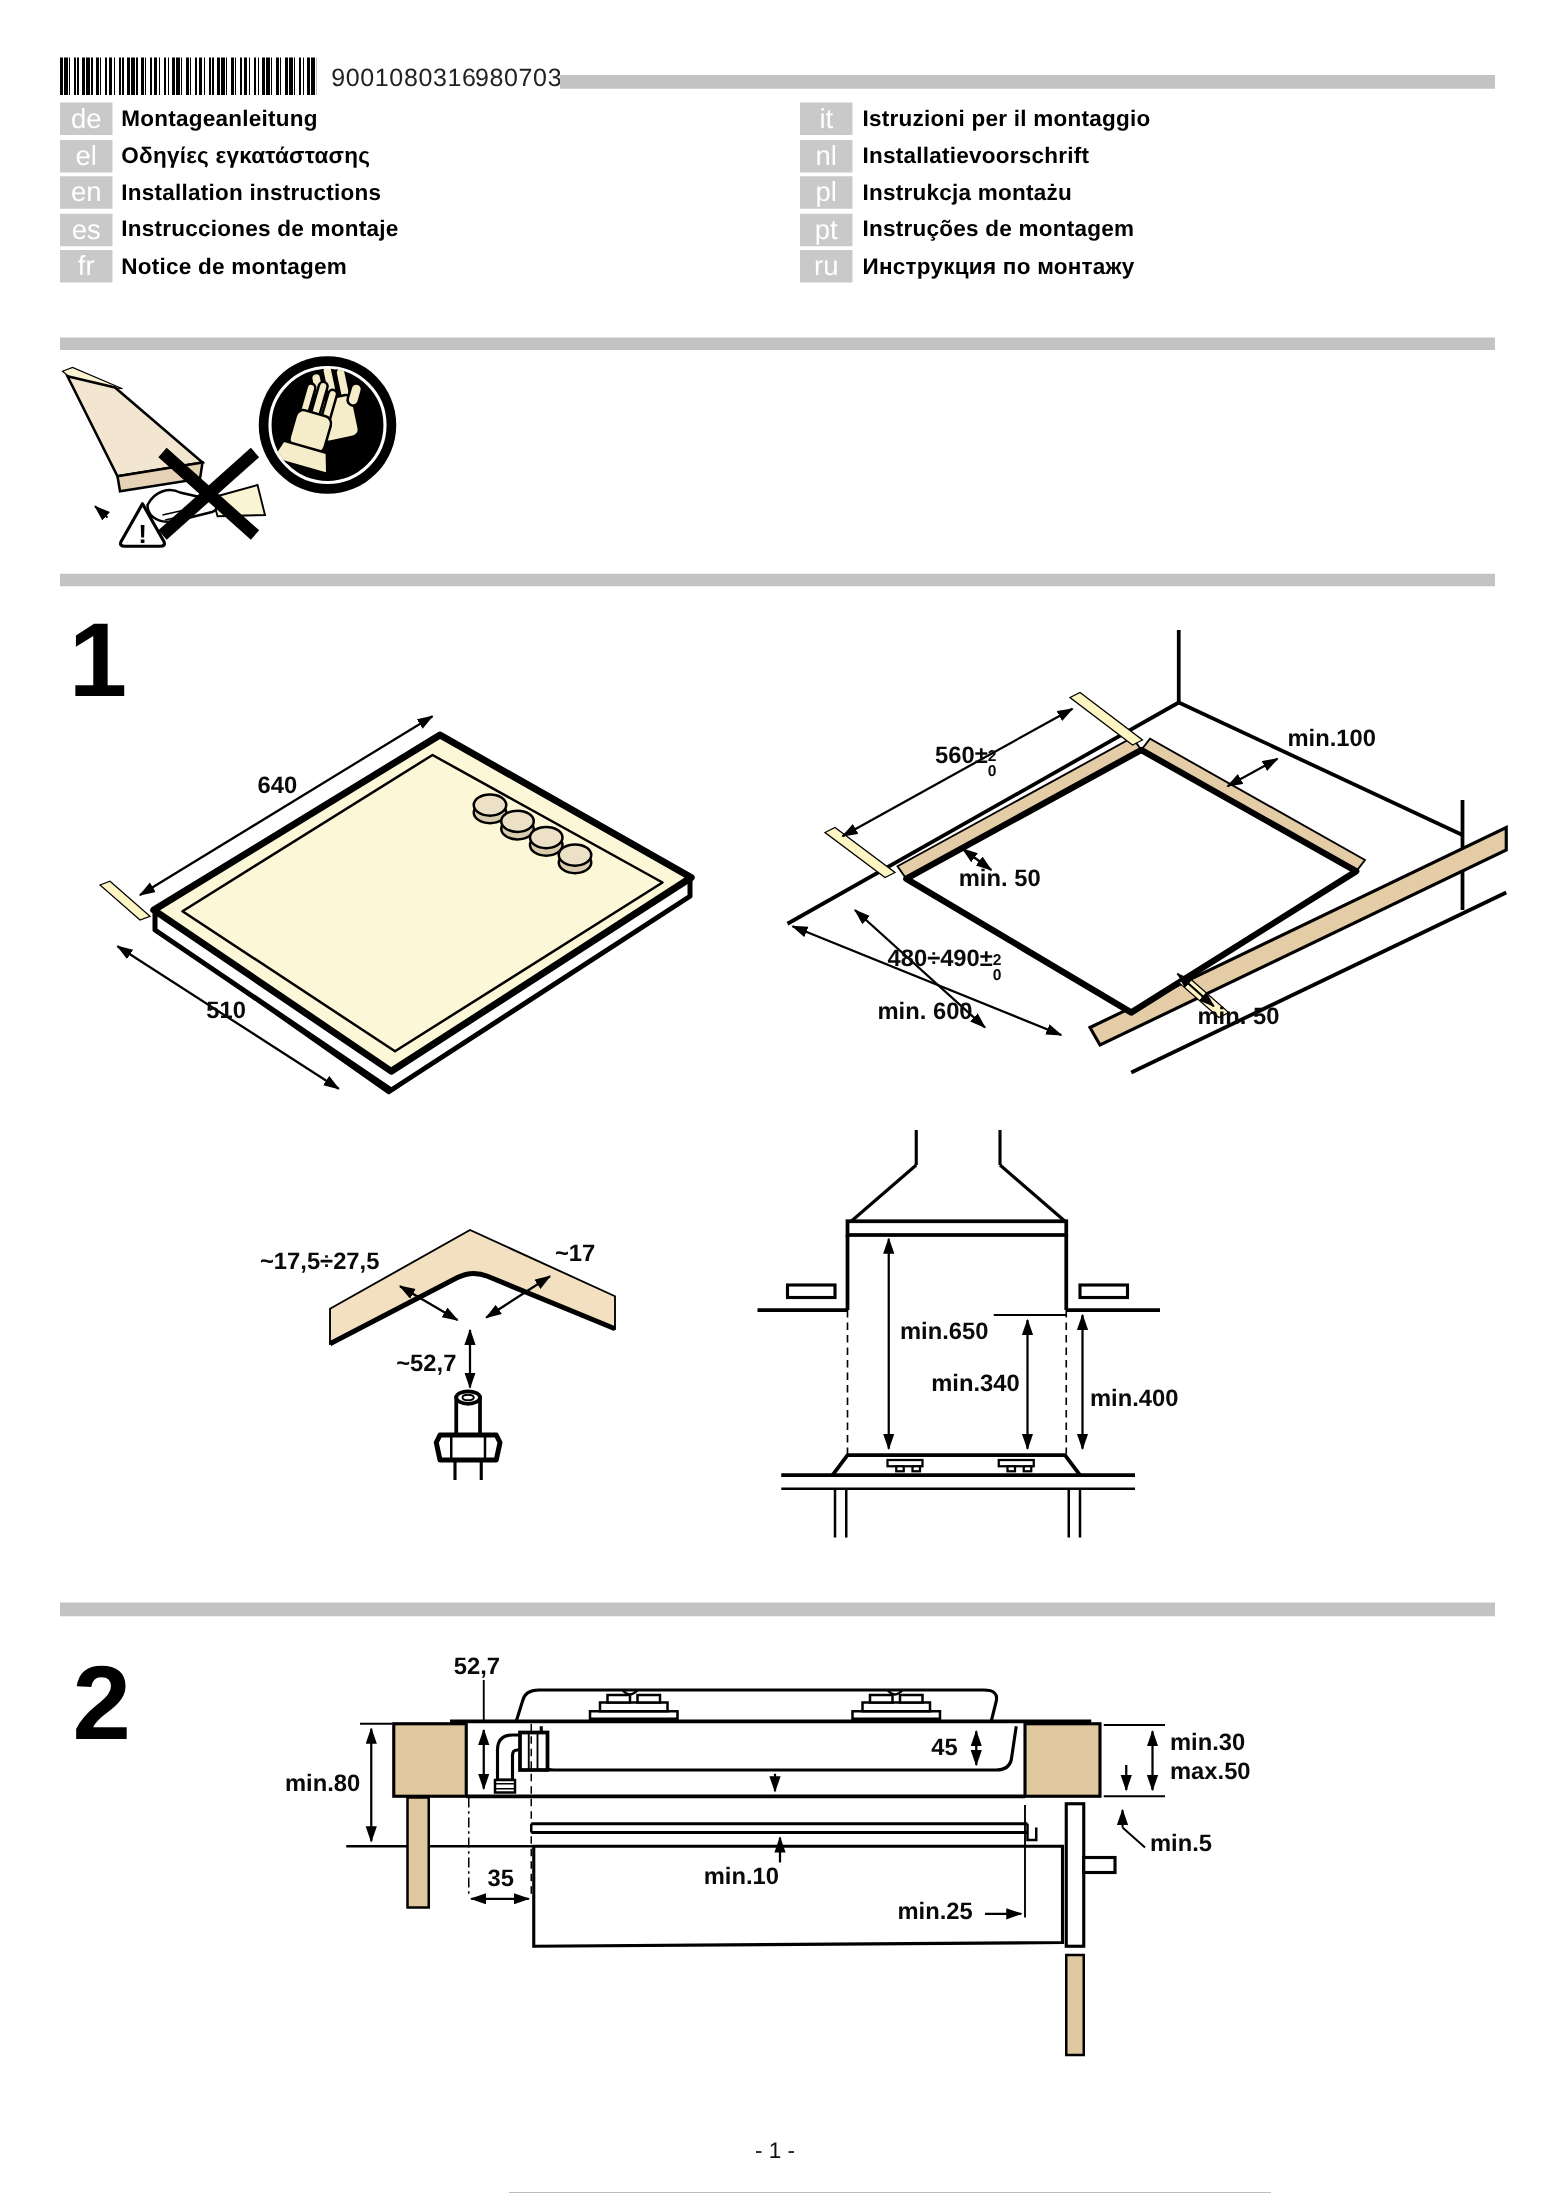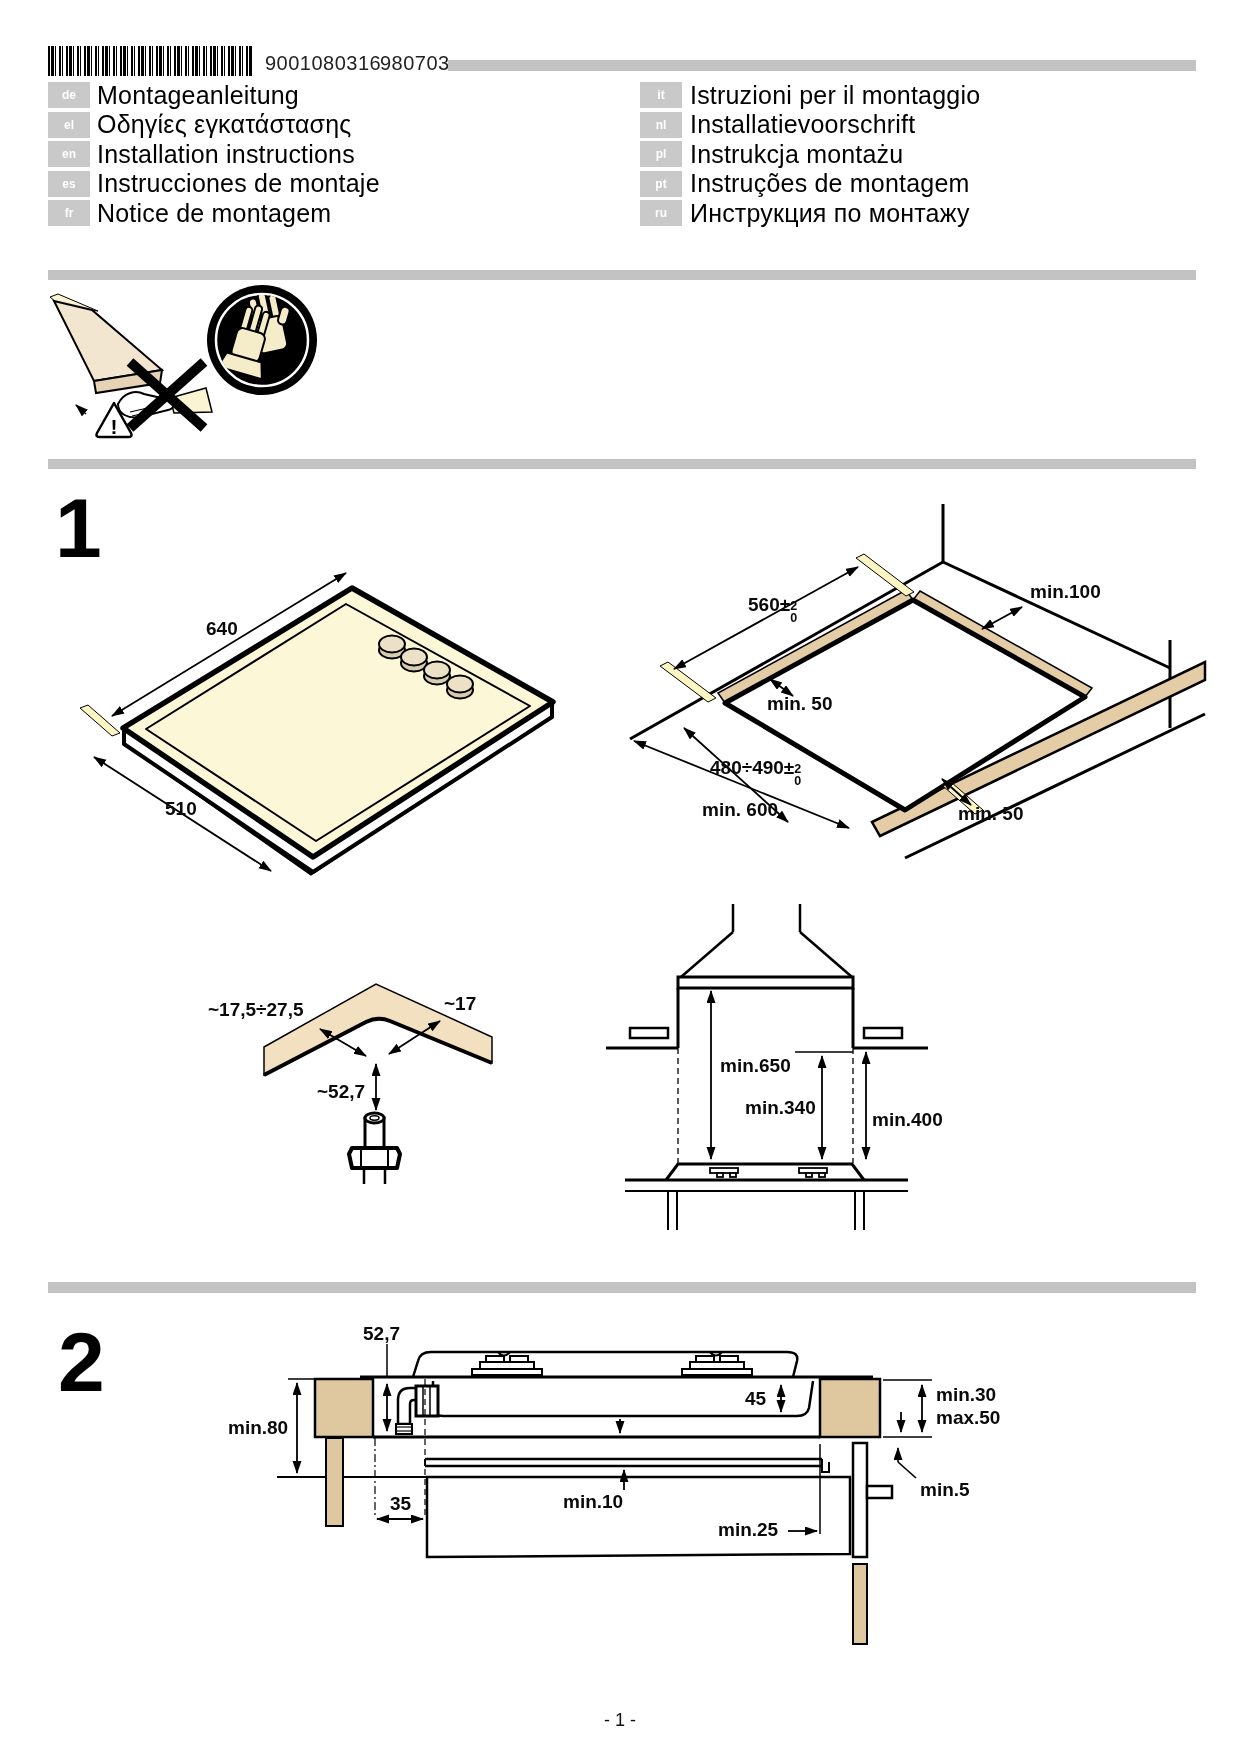--- a/index.html
+++ b/index.html
@@ -5,23 +5,23 @@
   html,body{margin:0;padding:0;background:#888;}
   #page{position:relative;width:1241px;height:1754px;background:#ffffff;margin:0 auto;overflow:hidden;
         font-family:"Liberation Sans","DejaVu Sans",sans-serif;color:#000;padding-left:28px;}
   .sep{position:absolute;left:48px;width:1148px;background:#c3c3c3;}
   .dim{position:absolute;font-weight:bold;font-size:19px;line-height:1.1;white-space:nowrap;color:#0a0a0a;}
   .dim .tol{display:inline-flex;flex-direction:column;font-size:12.5px;line-height:0.95;font-weight:bold;
             vertical-align:-2px;transform:translateY(-3px);}
   .big-num{position:absolute;font-size:84px;font-weight:bold;line-height:1;color:#000;}
   .lang-col{position:absolute;top:82px;}
   .lang-row{display:flex;align-items:center;height:26px;margin-bottom:3.6px;}
-  .badge{width:42px;height:26px;background:#c9c9c9;color:#ffffff;font-weight:bold;font-size:12px;
+  .badge{width:42px;height:26px;background:#c9c9c9;color:#ffffff;font-weight:normal;font-size:22px;
          display:flex;align-items:center;justify-content:center;flex:0 0 42px;}
-  .lang-title{font-size:25px;font-weight:normal;margin-left:8px;white-space:nowrap;letter-spacing:0.2px;}
+  .lang-title{font-size:18px;font-weight:bold;margin-left:8px;white-space:nowrap;letter-spacing:0.2px;}
   .lang-col.left .lang-title{margin-left:7px;}
   .code-text{position:absolute;font-size:20px;color:#222;letter-spacing:0.5px;}
   .barcode{position:absolute;left:48px;top:46px;width:205px;height:30px;
     background:repeating-linear-gradient(90deg,#000 0 2px,#fff 2px 3px,#000 3px 6px,#fff 6px 7px,
       #000 7px 8px,#fff 8px 11px,#000 11px 13px,#fff 13px 14px,#000 14px 15px,#fff 15px 18px);}
   .footer{position:absolute;left:565px;top:1710px;width:110px;text-align:center;font-size:18px;color:#111;}
   svg{position:absolute;overflow:visible;}
   svg path,svg line,svg rect,svg polygon,svg ellipse,svg polyline,svg circle{vector-effect:none;}
 </style>
 </head>
@@ -306,19 +306,19 @@
     <line x1="883" y1="1437" x2="932" y2="1437" stroke="#000" stroke-width="1.5"></line>
     <line x1="922" y1="1385" x2="922" y2="1432" stroke="#000" stroke-width="1.8" marker-start="url(#ah)" marker-end="url(#ah)"></line>
     <line x1="901" y1="1412" x2="901" y2="1432" stroke="#000" stroke-width="1.8" marker-end="url(#ah)"></line>
     <line x1="781" y1="1385" x2="781" y2="1412" stroke="#000" stroke-width="1.8" marker-start="url(#ah)" marker-end="url(#ah)"></line>
   </svg>
   <span class="dim" style="left:363px;top:1324px;">52,7</span>
   <span class="dim" style="left:228px;top:1418px;">min.80</span>
   <span class="dim" style="left:745px;top:1389px;">45</span>
   <span class="dim" style="left:936px;top:1385px;">min.30</span>
   <span class="dim" style="left:936px;top:1408px;">max.50</span>
-  <span class="dim" style="left:920px;top:1466px;margin-top:14px;">min.5</span>
+  <span class="dim" style="left:920px;top:1466px;">min.5</span>
   <span class="dim" style="left:563px;top:1492px;">min.10</span>
   <span class="dim" style="left:390px;top:1494px;">35</span>
   <span class="dim" style="left:718px;top:1520px;">min.25</span>
 
   <div class="footer">- 1 -</div>
 </div>
 
 </body></html>

